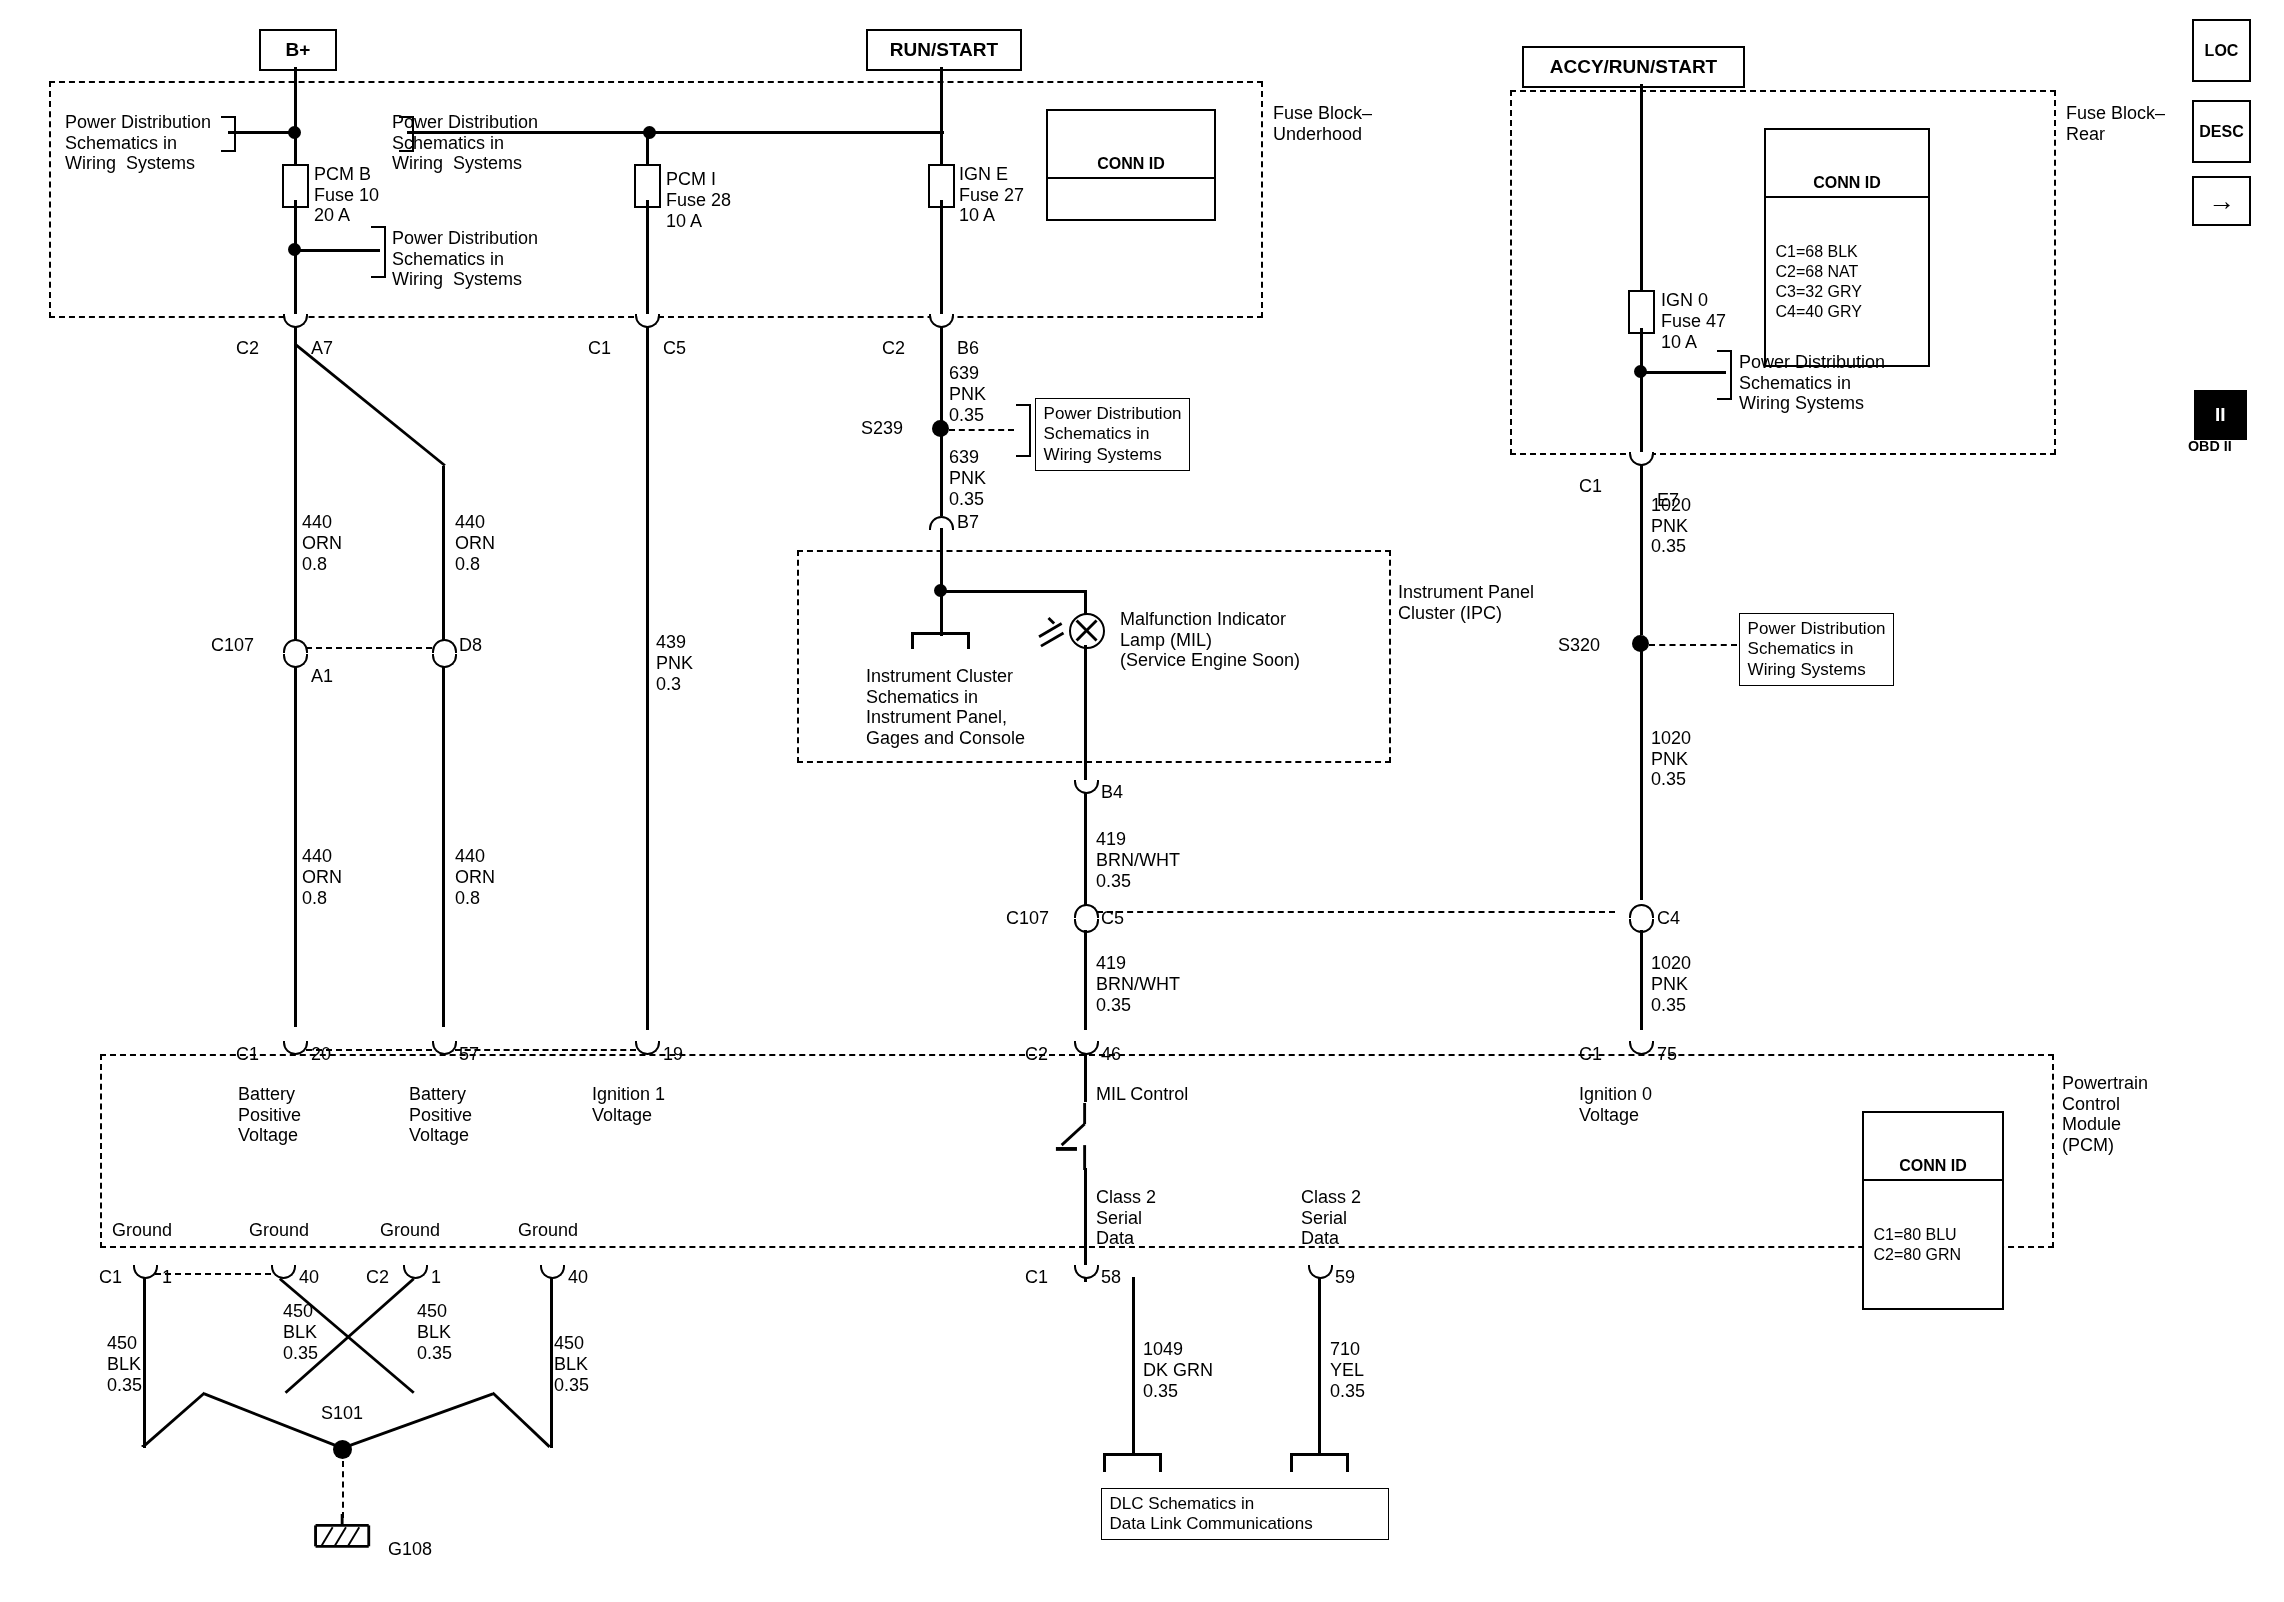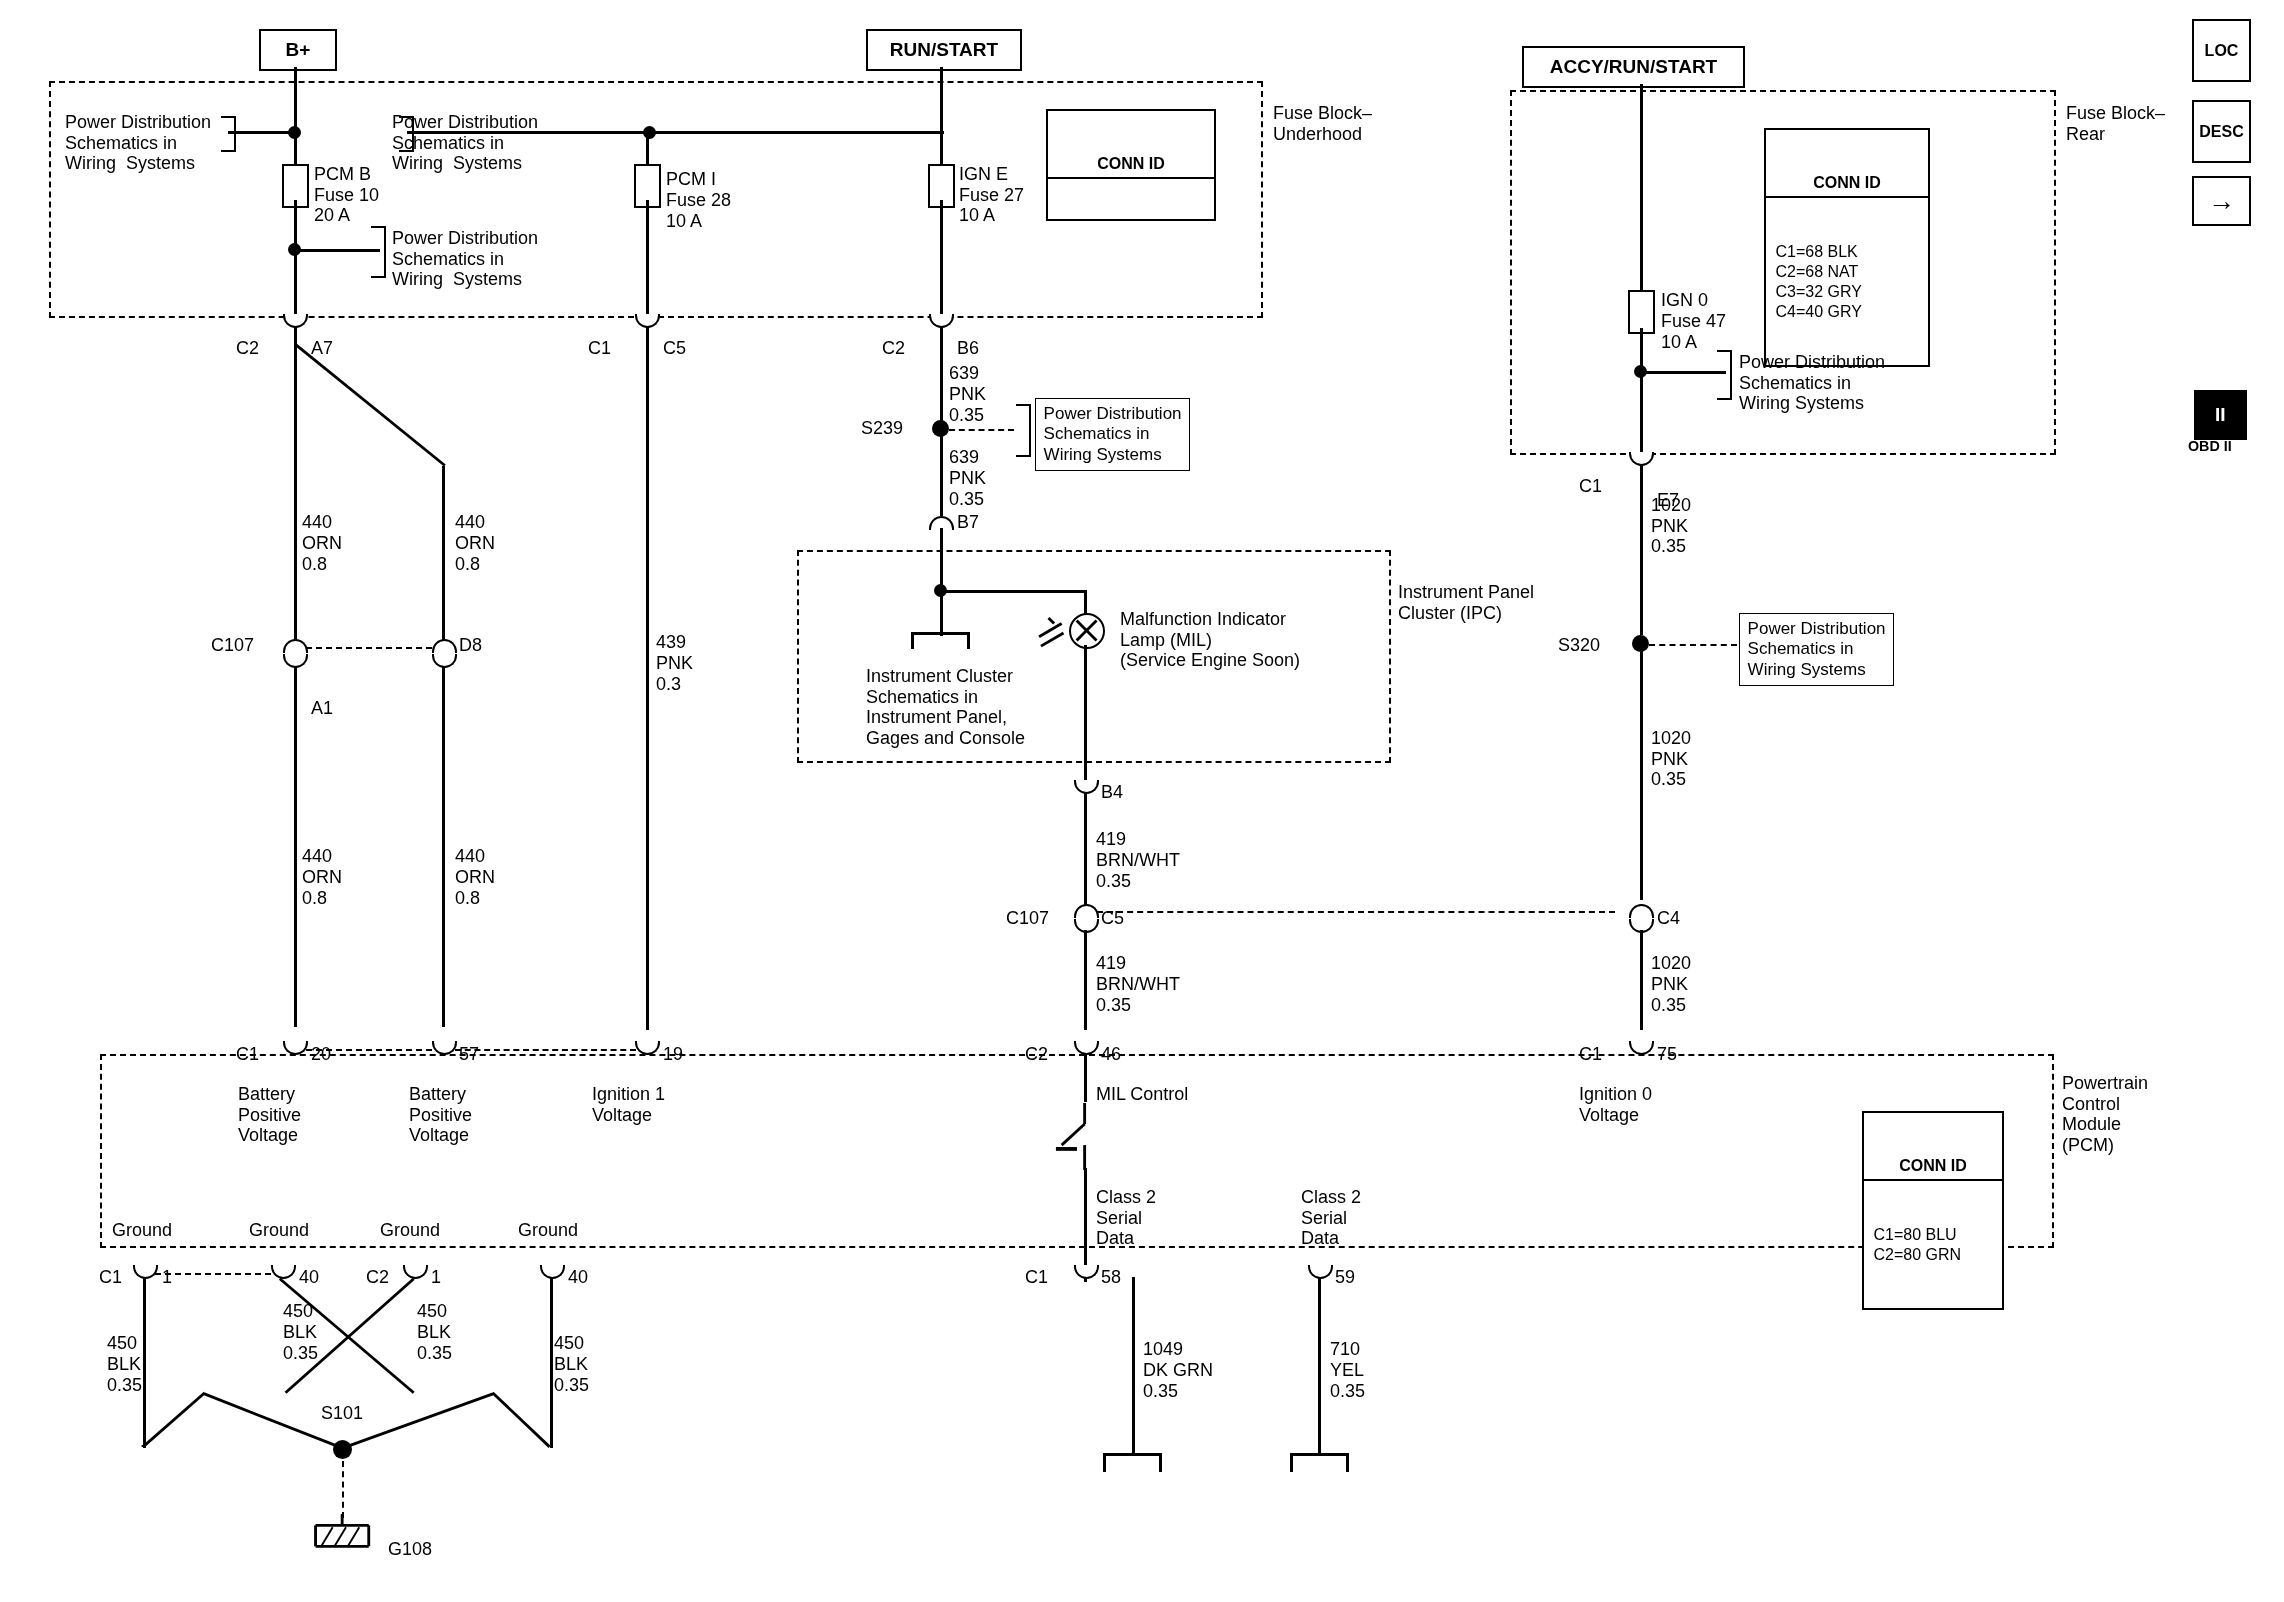--- a/index.html
+++ b/index.html
@@ -143,21 +143,21 @@
   <div class="lbl" style="left:302px;top:533px;">ORN</div>
   <div class="lbl" style="left:302px;top:554px;">0.8</div>
 
   <div class="lbl" style="left:455px;top:512px;">440</div>
   <div class="lbl" style="left:455px;top:533px;">ORN</div>
   <div class="lbl" style="left:455px;top:554px;">0.8</div>
 
   <div class="connup" style="left:283px;top:639px;"></div>
   <div class="conn" style="left:283px;top:654px;"></div>
   <div class="lbl" style="left:211px;top:635px;">C107</div>
-  <div class="lbl" style="left:311px;top:666px;margin-top:32px;">A1</div>
+  <div class="lbl" style="left:311px;top:666px;">A1</div>
 
   <div class="connup" style="left:432px;top:639px;"></div>
   <div class="conn" style="left:432px;top:654px;"></div>
   <div class="lbl" style="left:459px;top:635px;">D8</div>
   <div class="dashline" style="left:306px;top:647px;width:126px;"></div>
 
   <div class="vline" style="left:294px;top:666px;height:361px;"></div>
   <div class="vline" style="left:442px;top:666px;height:361px;"></div>
 
   <div class="lbl" style="left:302px;top:846px;">440</div>
@@ -419,20 +419,22 @@
   <div class="lbl" style="left:1330px;top:1360px;">YEL</div>
   <div class="lbl" style="left:1330px;top:1381px;">0.35</div>
 
   <div class="hline" style="left:1103px;top:1453px;width:59px;"></div>
   <div class="vline" style="left:1103px;top:1453px;height:19px;"></div>
   <div class="vline" style="left:1159px;top:1453px;height:19px;"></div>
   <div class="hline" style="left:1290px;top:1453px;width:59px;"></div>
   <div class="vline" style="left:1290px;top:1453px;height:19px;"></div>
   <div class="vline" style="left:1346px;top:1453px;height:19px;"></div>
 
+  <div class="txtbox" style="left:1101px;top:1488px;width:271px;">DLC Schematics in
+Data Link Communications</div>
 
   <div class="icon" style="left:2192px;top:19px;width:55px;height:59px;font-size:16px;font-weight:bold;">
     <span style="display:block;line-height:1;transform:rotate(0deg);">LOC</span>
   </div>
   <div class="icon" style="left:2192px;top:100px;width:55px;height:59px;font-size:16px;font-weight:bold;">
     <span style="display:block;line-height:1;">DESC</span>
   </div>
   <div class="icon" style="left:2192px;top:176px;width:55px;height:46px;font-size:27px;font-weight:bold;">
     <span>→</span>
   </div>

